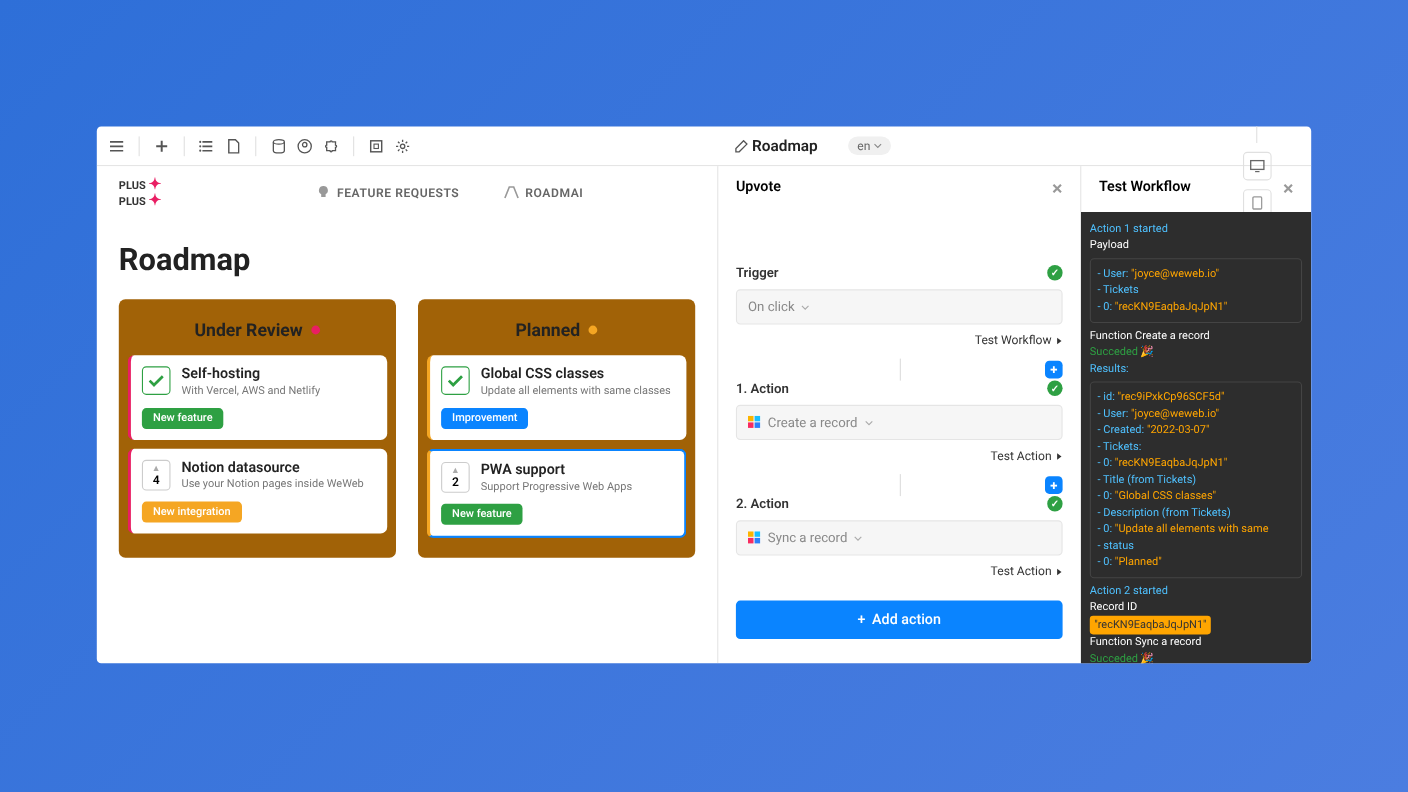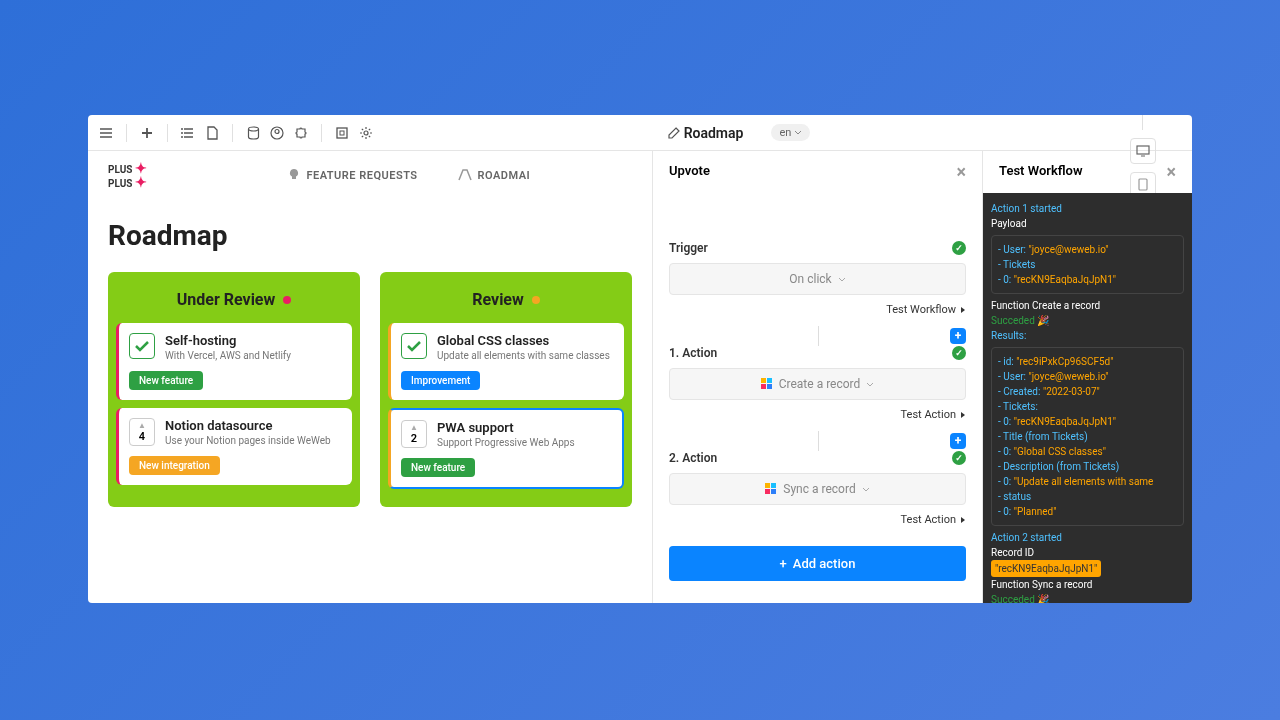--- a/index.html
+++ b/index.html
@@ -18,21 +18,21 @@
 .avatar-j { width: 22px; height: 22px; border-radius: 50%; background: #2ea043; color: #fff; font-size: 11px; font-weight: 600; display: flex; align-items: center; justify-content: center; }
 .publish-btn { background: #0a84ff; color: #fff; border-radius: 4px; padding: 5px 12px; font-size: 12px; font-weight: 500; display: flex; align-items: center; gap: 6px; cursor: pointer; }
 .main-area { flex: 1; display: flex; overflow: hidden; }
 .canvas { flex: 1; overflow: hidden; position: relative; }
 .canvas-header { display: flex; align-items: center; padding: 10px 20px; gap: 40px; }
 .logo { font-size: 10px; font-weight: 700; color: #333; line-height: 1; }
 .logo .pink { color: #e91e63; font-size: 14px; }
 .navitem { display: flex; align-items: center; gap: 6px; font-size: 11px; color: #666; font-weight: 600; letter-spacing: 0.5px; text-align: center; }
 .canvas-title { font-size: 28px; font-weight: 700; color: #222; padding: 20px 20px 20px; }
 .columns { display: flex; gap: 20px; padding: 0 20px; }
-.column { background: #84cc16; border-radius: 6px; width: 280px; padding: 0 0 10px; }
+.column { background: #a16207; border-radius: 6px; width: 280px; padding: 0 0 10px; }
 .col-header { text-align: center; padding: 18px 0 14px; font-size: 16px; font-weight: 700; color: #222; display: flex; align-items: center; justify-content: center; gap: 8px; }
 .dot { width: 8px; height: 8px; border-radius: 50%; }
 .dot.pink { background: #e91e63; }
 .dot.orange { background: #f5a623; }
 .card { background: #fff; margin: 0 8px 8px; border-radius: 6px; padding: 10px; border-left: 3px solid transparent; position: relative; }
 .card.pink { border-left-color: #e91e63; }
 .card.orange { border-left-color: #f5a623; }
 .card.selected { border: 2px solid #0a84ff; border-left: 3px solid #f5a623; }
 .card-top { display: flex; gap: 10px; align-items: flex-start; }
 .vote-box { width: 26px; height: 26px; border: 1px solid #ccc; border-radius: 4px; display: flex; align-items: center; justify-content: center; flex-direction: column; }
@@ -46,21 +46,21 @@
 .tag.green { background: #2ea043; }
 .tag.blue { background: #0a84ff; }
 .tag.orange { background: #f5a623; }
 .panel { width: 330px; border-left: 1px solid #e5e5e5; display: flex; flex-direction: column; }
 .panel-header { display: flex; align-items: flex-start; justify-content: space-between; padding: 12px 16px; font-size: 13px; font-weight: 600; }
 .close-x { font-size: 18px; color: #999; cursor: pointer; line-height: 1; }
 .panel-body { flex: 1; padding: 0 16px; overflow-y: auto; margin-top: 48px; }
 .wf-section { margin-bottom: 10px; }
 .wf-label { font-size: 12px; font-weight: 600; color: #333; display: flex; align-items: center; justify-content: space-between; margin-bottom: 8px; }
 .check-circle { width: 14px; height: 14px; border-radius: 50%; background: #2ea043; display: flex; align-items: center; justify-content: center; color: #fff; font-size: 9px; }
-.wf-select { background: #f6f6f6; border: 1px solid #e5e5e5; border-radius: 4px; padding: 8px 10px; font-size: 12px; color: #888; display: flex; align-items: center; justify-content: center; gap: 6px; }
+.wf-select { background: #f6f6f6; border: 1px solid #e5e5e5; border-radius: 4px; padding: 8px 10px; font-size: 12px; color: #888; display: flex; align-items: center; justify-content: flex-start; gap: 6px; }
 .wf-select .left { display: flex; align-items: center; gap: 6px; }
 .wf-test { text-align: right; font-size: 11px; color: #333; margin-top: 8px; cursor: pointer; display: flex; justify-content: flex-end; align-items: center; gap: 4px; }
 .wf-connector { height: 20px; display: flex; align-items: center; justify-content: flex-end; position: relative; }
 .wf-connector::before { content: ""; position: absolute; left: 50%; top: 0; width: 1px; height: 100%; background: #ddd; }
 .plus-circle { width: 16px; height: 16px; border-radius: 4px; background: #0a84ff; color: #fff; display: flex; align-items: center; justify-content: center; font-size: 12px; font-weight: 700; }
 .add-action-btn { background: #0a84ff; color: #fff; border-radius: 4px; padding: 10px; text-align: center; font-size: 13px; font-weight: 500; cursor: pointer; margin-top: 20px; display: flex; align-items: center; justify-content: center; gap: 6px; }
 .airtable-icon { width: 12px; height: 12px; display: inline-block; }
 .debug-panel { width: 210px; border-left: 1px solid #e5e5e5; display: flex; flex-direction: column; }
 .debug-body { flex: 1; background: #2d2d2d; padding: 8px; font-family: monospace; font-size: 10px; line-height: 1.5; overflow-y: auto; color: #ccc; }
 .d-line { white-space: nowrap; }
@@ -244,21 +244,21 @@
                   <span class="num">4</span>
                 </div>
                 <div>
                   <div class="card-title">Notion datasource</div>
                   <div class="card-desc">Use your Notion pages inside WeWeb</div>
                 </div>
               </div><span class="tag orange">New integration</span></div>
           </div>
           <div class="column">
             <div class="col-header">
-              <span>Review</span>
+              <span>Planned</span>
               <span class="dot orange"></span>
             </div>
             <div class="card orange"><div class="card-top">
                 <div class="vote-box checked">
                   <svg width="14" height="11" viewBox="0 0 14 11">
                     <path class="check-svg" d="M1 5l4 4 8-8"></path>
                   </svg>
                 </div>
                 <div>
                   <div class="card-title">Global CSS classes</div>

